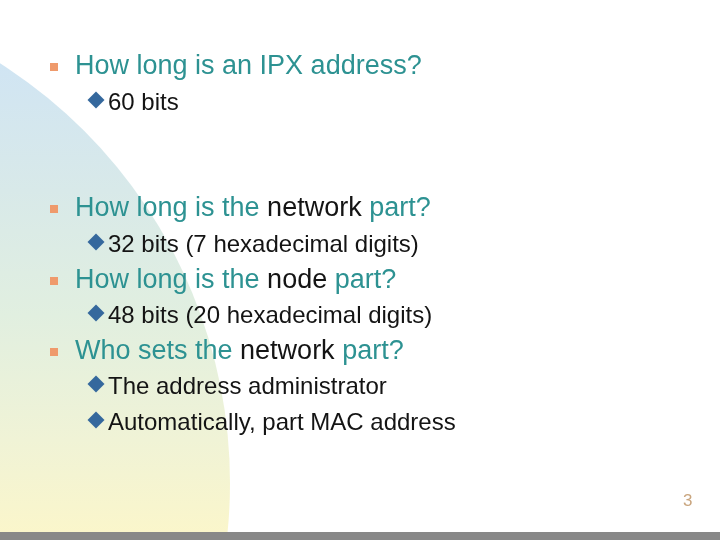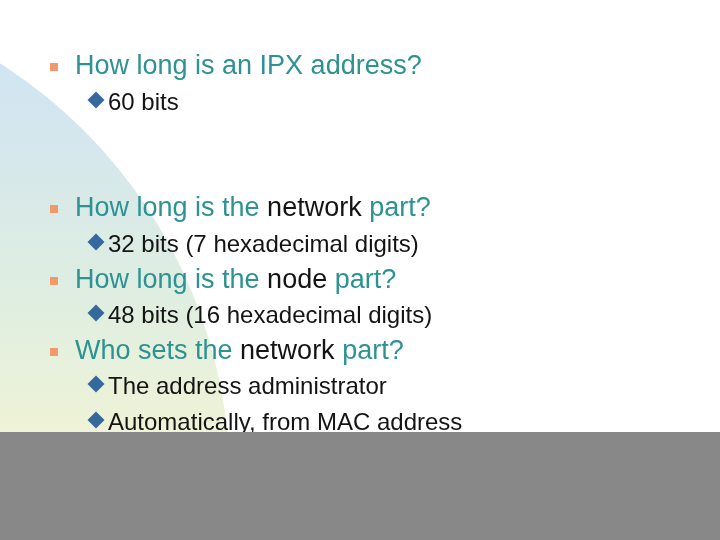--- a/index.html
+++ b/index.html
@@ -1,19 +1,19 @@
 <!DOCTYPE html>
 <html style="--teal: #2d9292; --black: #141414; --orange: #ef9a6c; --diamond: #35689d; --pagenum: #c9a57e;"><head>
 <meta charset="utf-8">
 <style>
   html, body { margin: 0; padding: 0; background: #888; }
   .slide {
     position: relative;
     width: 720px;
-    height: 432px;
+    height: 532px;
     background: #ffffff;
     overflow: hidden;
     font-family: "Liberation Sans", sans-serif;
   }
   svg.bg { position: absolute; left: 0; top: 0; width: 720px; height: 540px; }
   .content { position: absolute; left: 50px; top: 48px; }
   .item { height: 71.2px; }
   .q-line {
     position: relative;
     padding-left: 25px;
@@ -99,38 +99,38 @@
       </div>
     </div>
 
     <div class="item">
       <div class="q-line">
         <span class="sq-bullet"></span>
         <span class="q-text"><span class="seg-teal">How long is the </span><span class="seg-black">node</span><span class="seg-teal"> part?</span></span>
       </div>
       <div class="a-line">
         <span class="diamond"></span>
-        <span class="a-text"><span class="seg-black">48 bits (16 hexadecimal digits)</span></span>
+        <span class="a-text"><span class="seg-black">48 bits (20 hexadecimal digits)</span></span>
       </div>
     </div>
 
     <div class="item">
       <div class="q-line">
         <span class="sq-bullet"></span>
         <span class="q-text"><span class="seg-teal">Who sets the </span><span class="seg-black">network</span><span class="seg-teal"> part?</span></span>
       </div>
       <div class="a-line">
         <span class="diamond"></span>
         <span class="a-text"><span class="seg-black">The address administrator</span></span>
       </div>
     </div>
 
     <div class="item">
       <div class="a-line">
         <span class="diamond"></span>
-        <span class="a-text"><span class="seg-black">Automatically, from MAC address</span></span>
+        <span class="a-text"><span class="seg-black">Automatically, part MAC address</span></span>
       </div>
     </div>
   </div>
 
   <div class="page-number">3</div>
 
 </div>
 
 </body></html>

